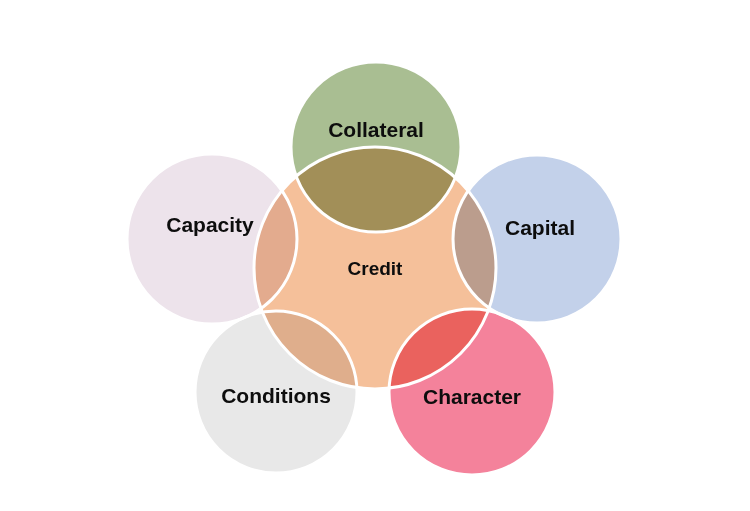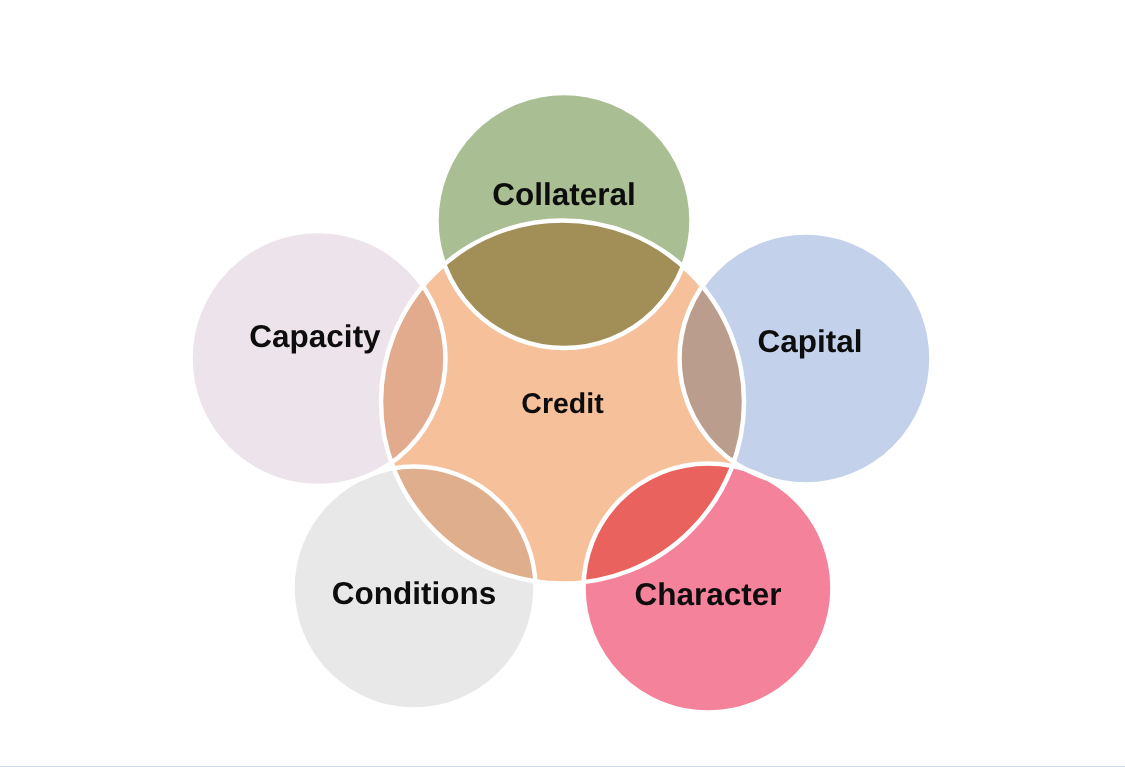--- a/index.html
+++ b/index.html
@@ -11,21 +11,21 @@
     width: 750px;
     height: 511px;
     background: #ffffff;
     font-family: "Liberation Sans", sans-serif;
     overflow: hidden;
   }
   #diagram-root {
     position: relative;
     width: 750px;
     height: 511px;
-    background: #1d4ed8;
+    background: #84cc16;
   }
   #venn-svg {
     position: absolute;
     top: 0;
     left: 0;
     width: 750px;
     height: 511px;
     display: block;
   }
   .lobe-label {

